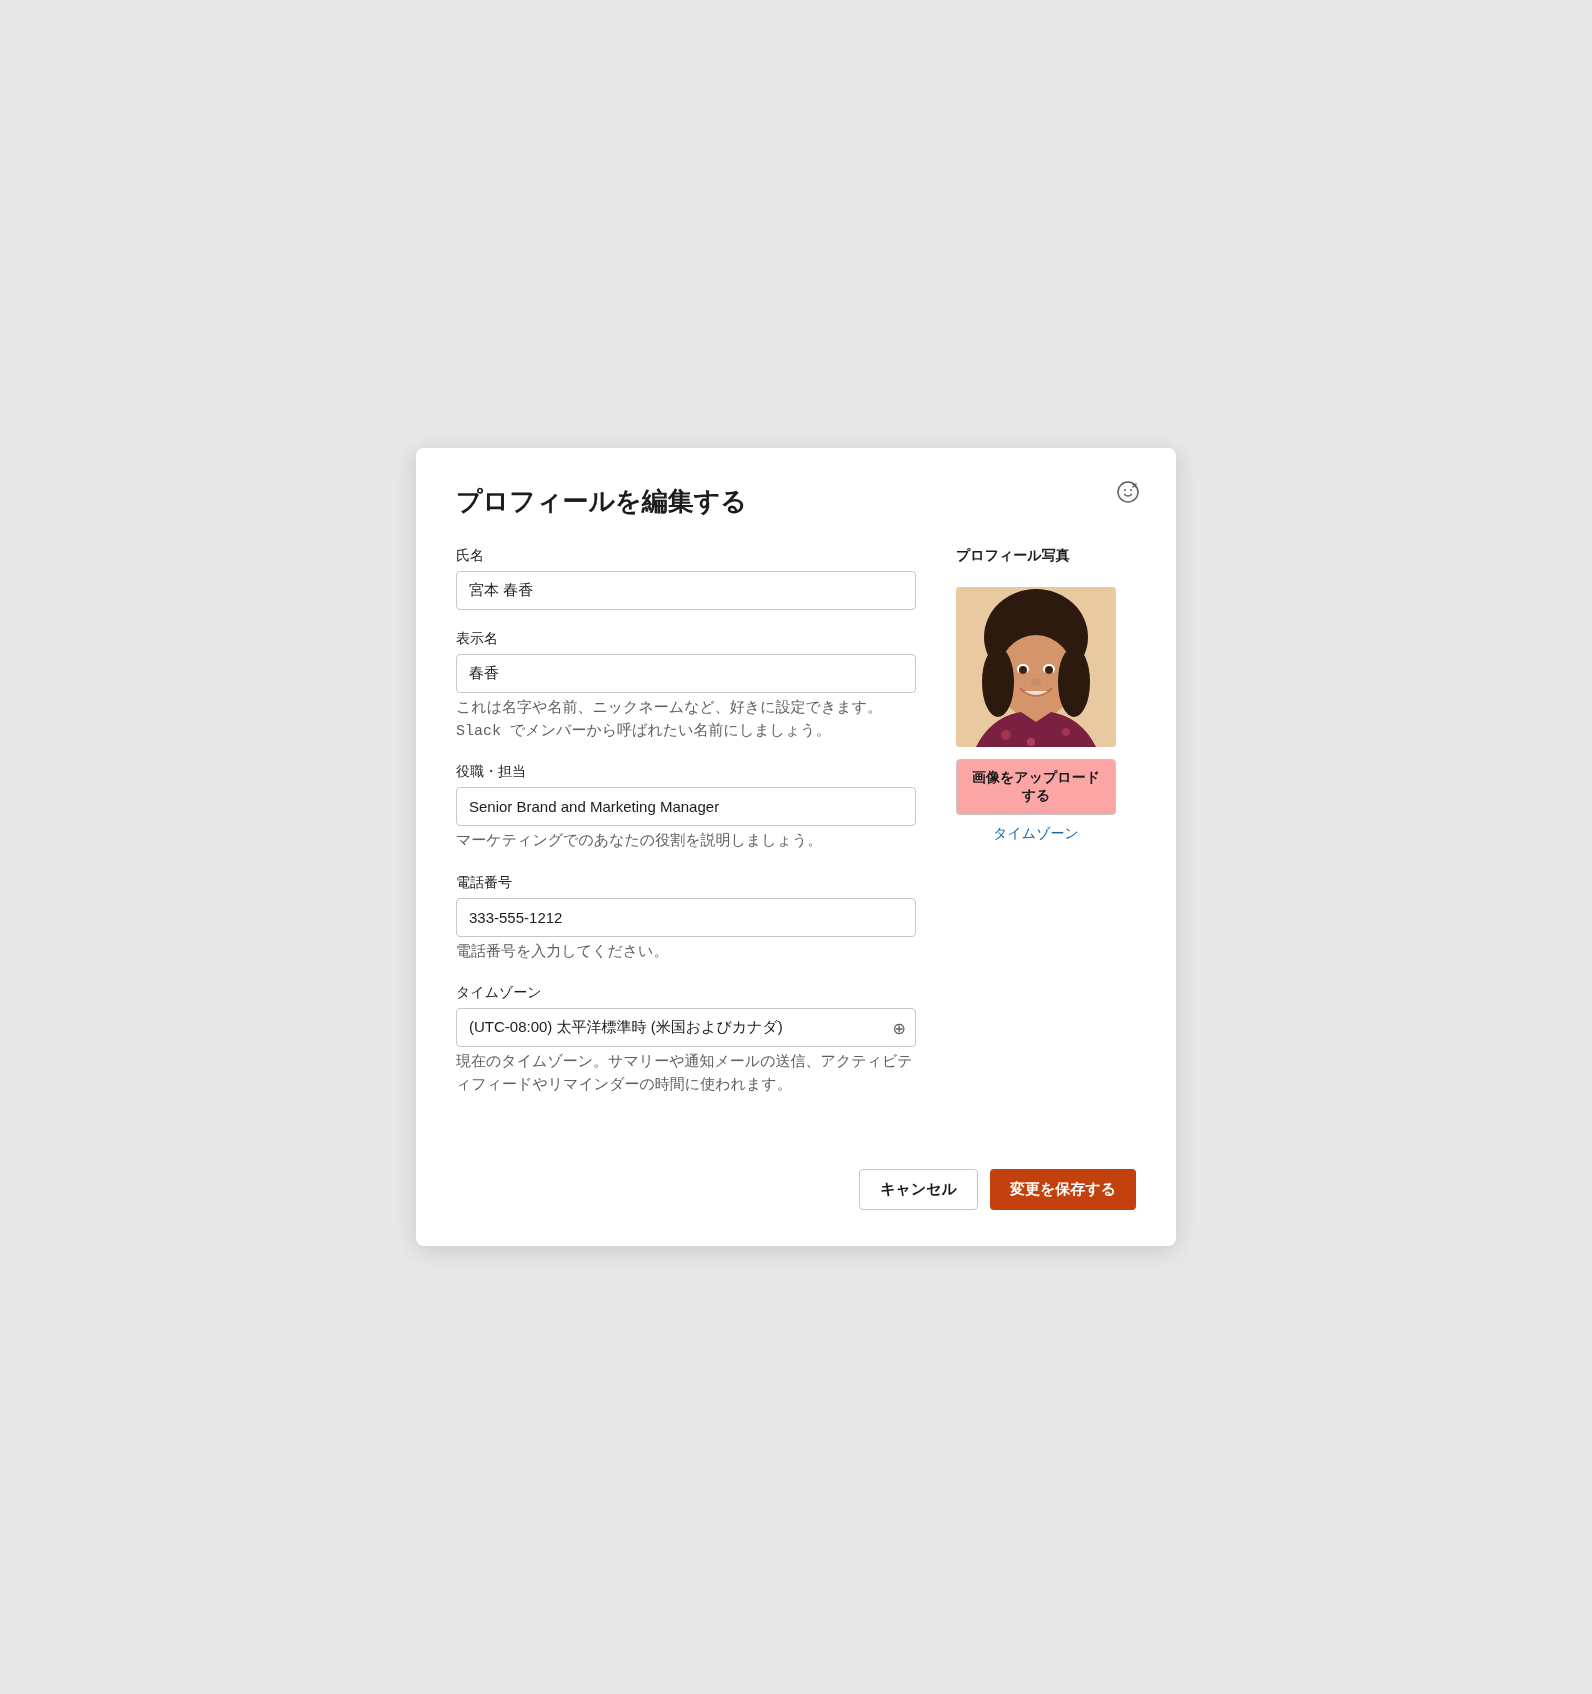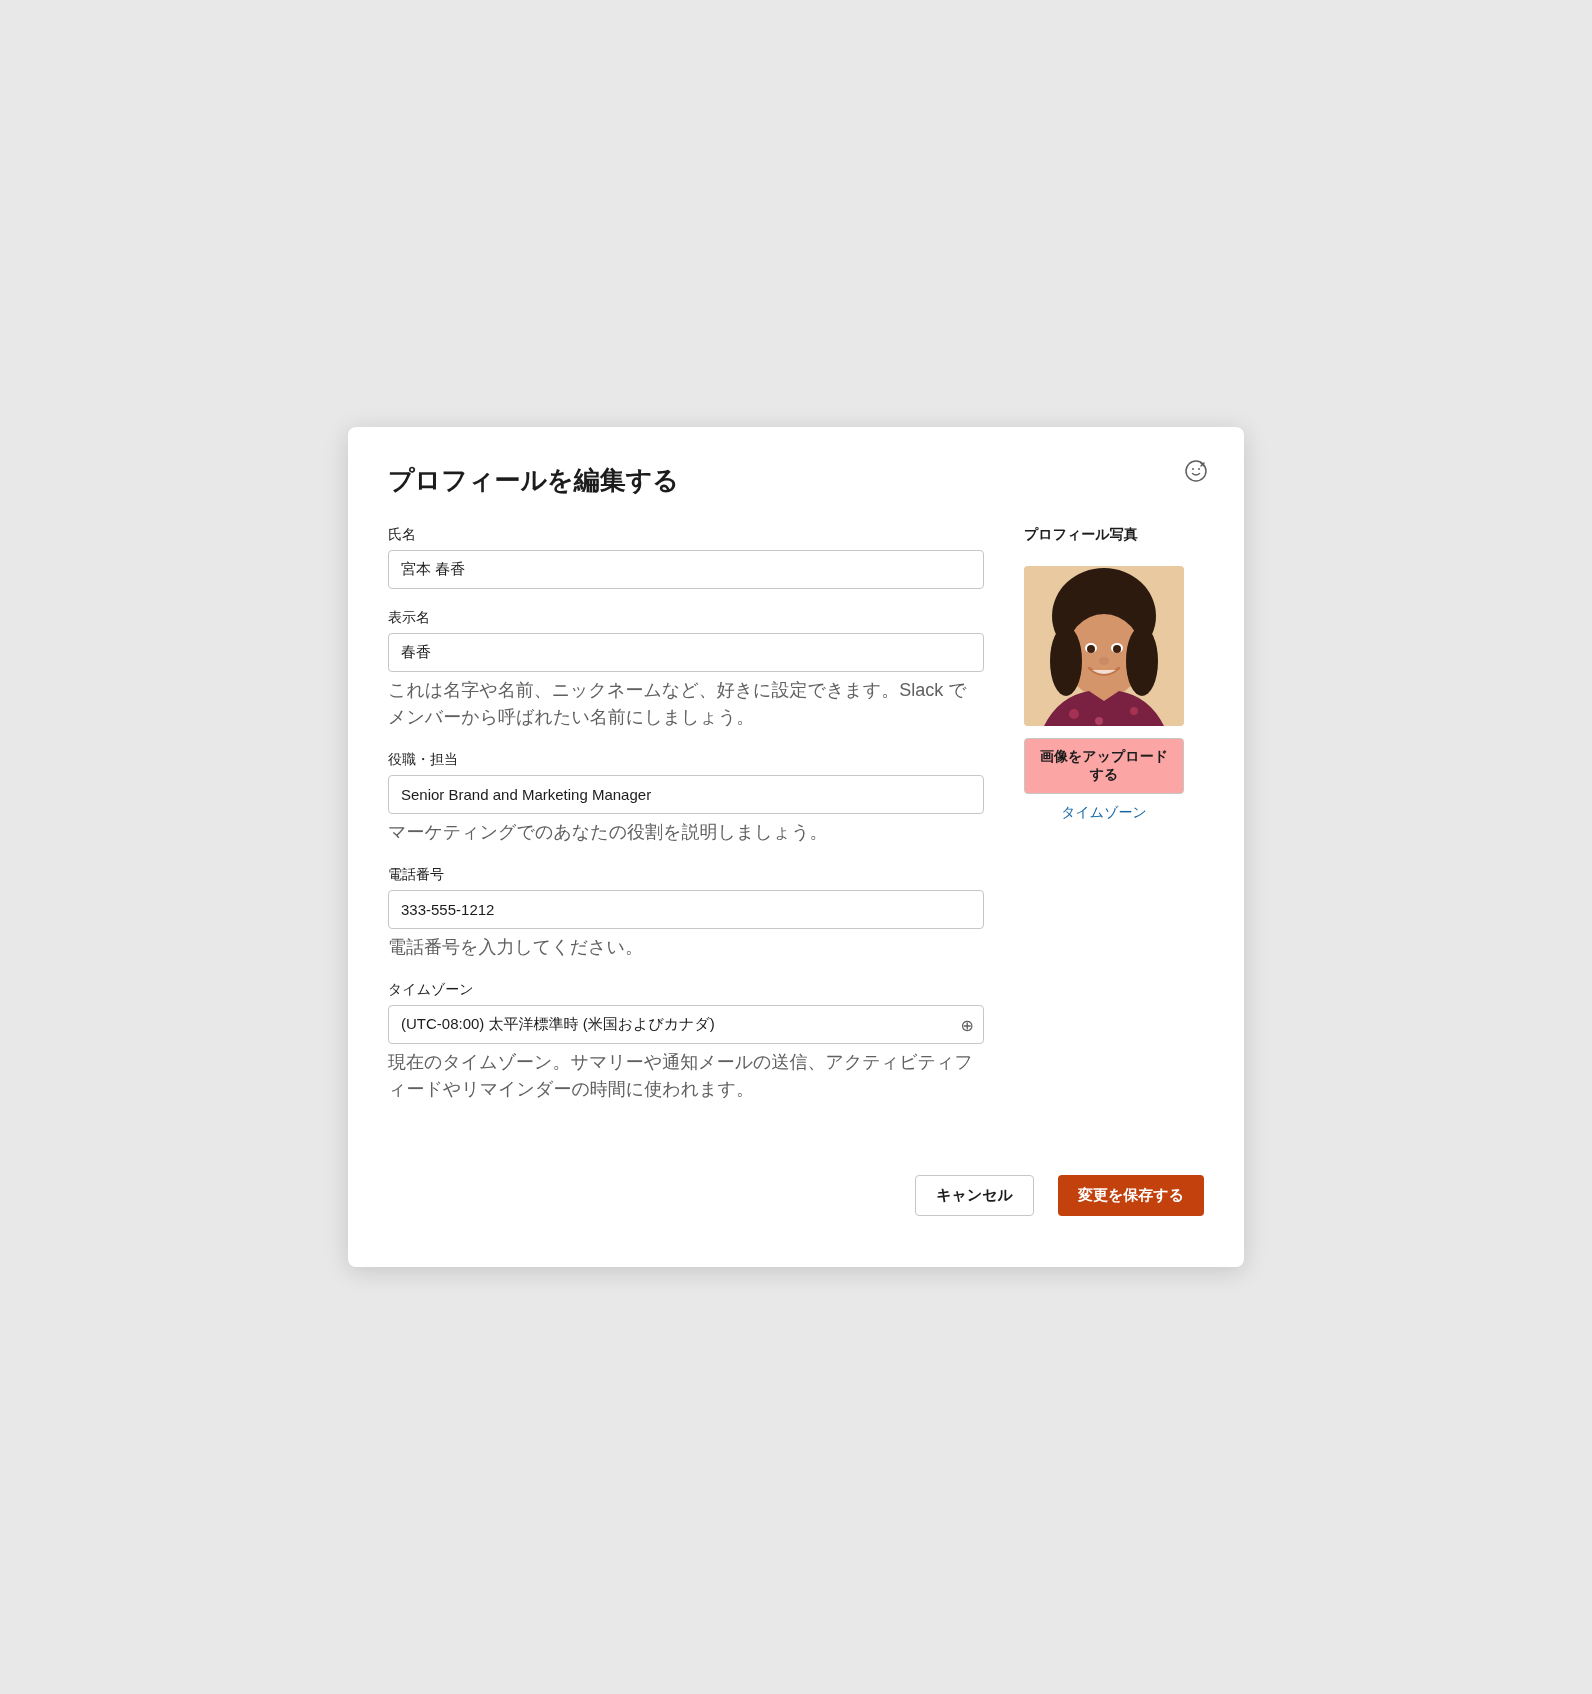--- a/index.html
+++ b/index.html
@@ -14,22 +14,22 @@
       justify-content: center;
       align-items: center;
       min-height: 100vh;
       font-family: -apple-system, BlinkMacSystemFont, "Segoe UI", "Helvetica Neue", Arial, sans-serif;
     }
 
     .dialog-container {
       background: #ffffff;
       border-radius: 8px;
       box-shadow: 0 4px 24px rgba(0,0,0,0.15);
-      width: 896px;
-      padding: 36px 40px 51px 40px;
+      width: 760px;
+      padding: 36px 40px 36px 40px;
       position: relative;
     }
 
     .emoji-icon-btn {
       position: absolute;
       top: 28px;
       right: 32px;
       background: none;
       border: none;
       cursor: pointer;
@@ -78,24 +78,25 @@
       border: 1px solid #c6c6c6;
       border-radius: 4px;
       padding: 10px 12px;
       font-size: 15px;
       color: #1d1c1d;
       outline: none;
       font-family: inherit;
     }
 
     .form-hint {
-      font-size: 18px;
+      font-size: 15px;
       color: #616061;
       margin-top: 5px;
       line-height: 1.5;
+      font-family: Liberation Mono, monospace;
     }
 
     .timezone-input-wrapper {
       position: relative;
     }
 
     .timezone-input-wrapper .form-input {
       padding-right: 36px;
     }
 
@@ -162,21 +163,21 @@
       background: none;
       border: none;
       font-family: inherit;
       width: 160px;
     }
 
     
     .form-footer {
       display: flex;
       justify-content: flex-end;
-      gap: 24px;
+      gap: 12px;
       margin-top: 32px;
       padding-top: 20px;
     }
 
     .btn-cancel {
       padding: 10px 20px;
       border: 1px solid #c6c6c6;
       border-radius: 4px;
       background: #ffffff;
       font-size: 15px;

